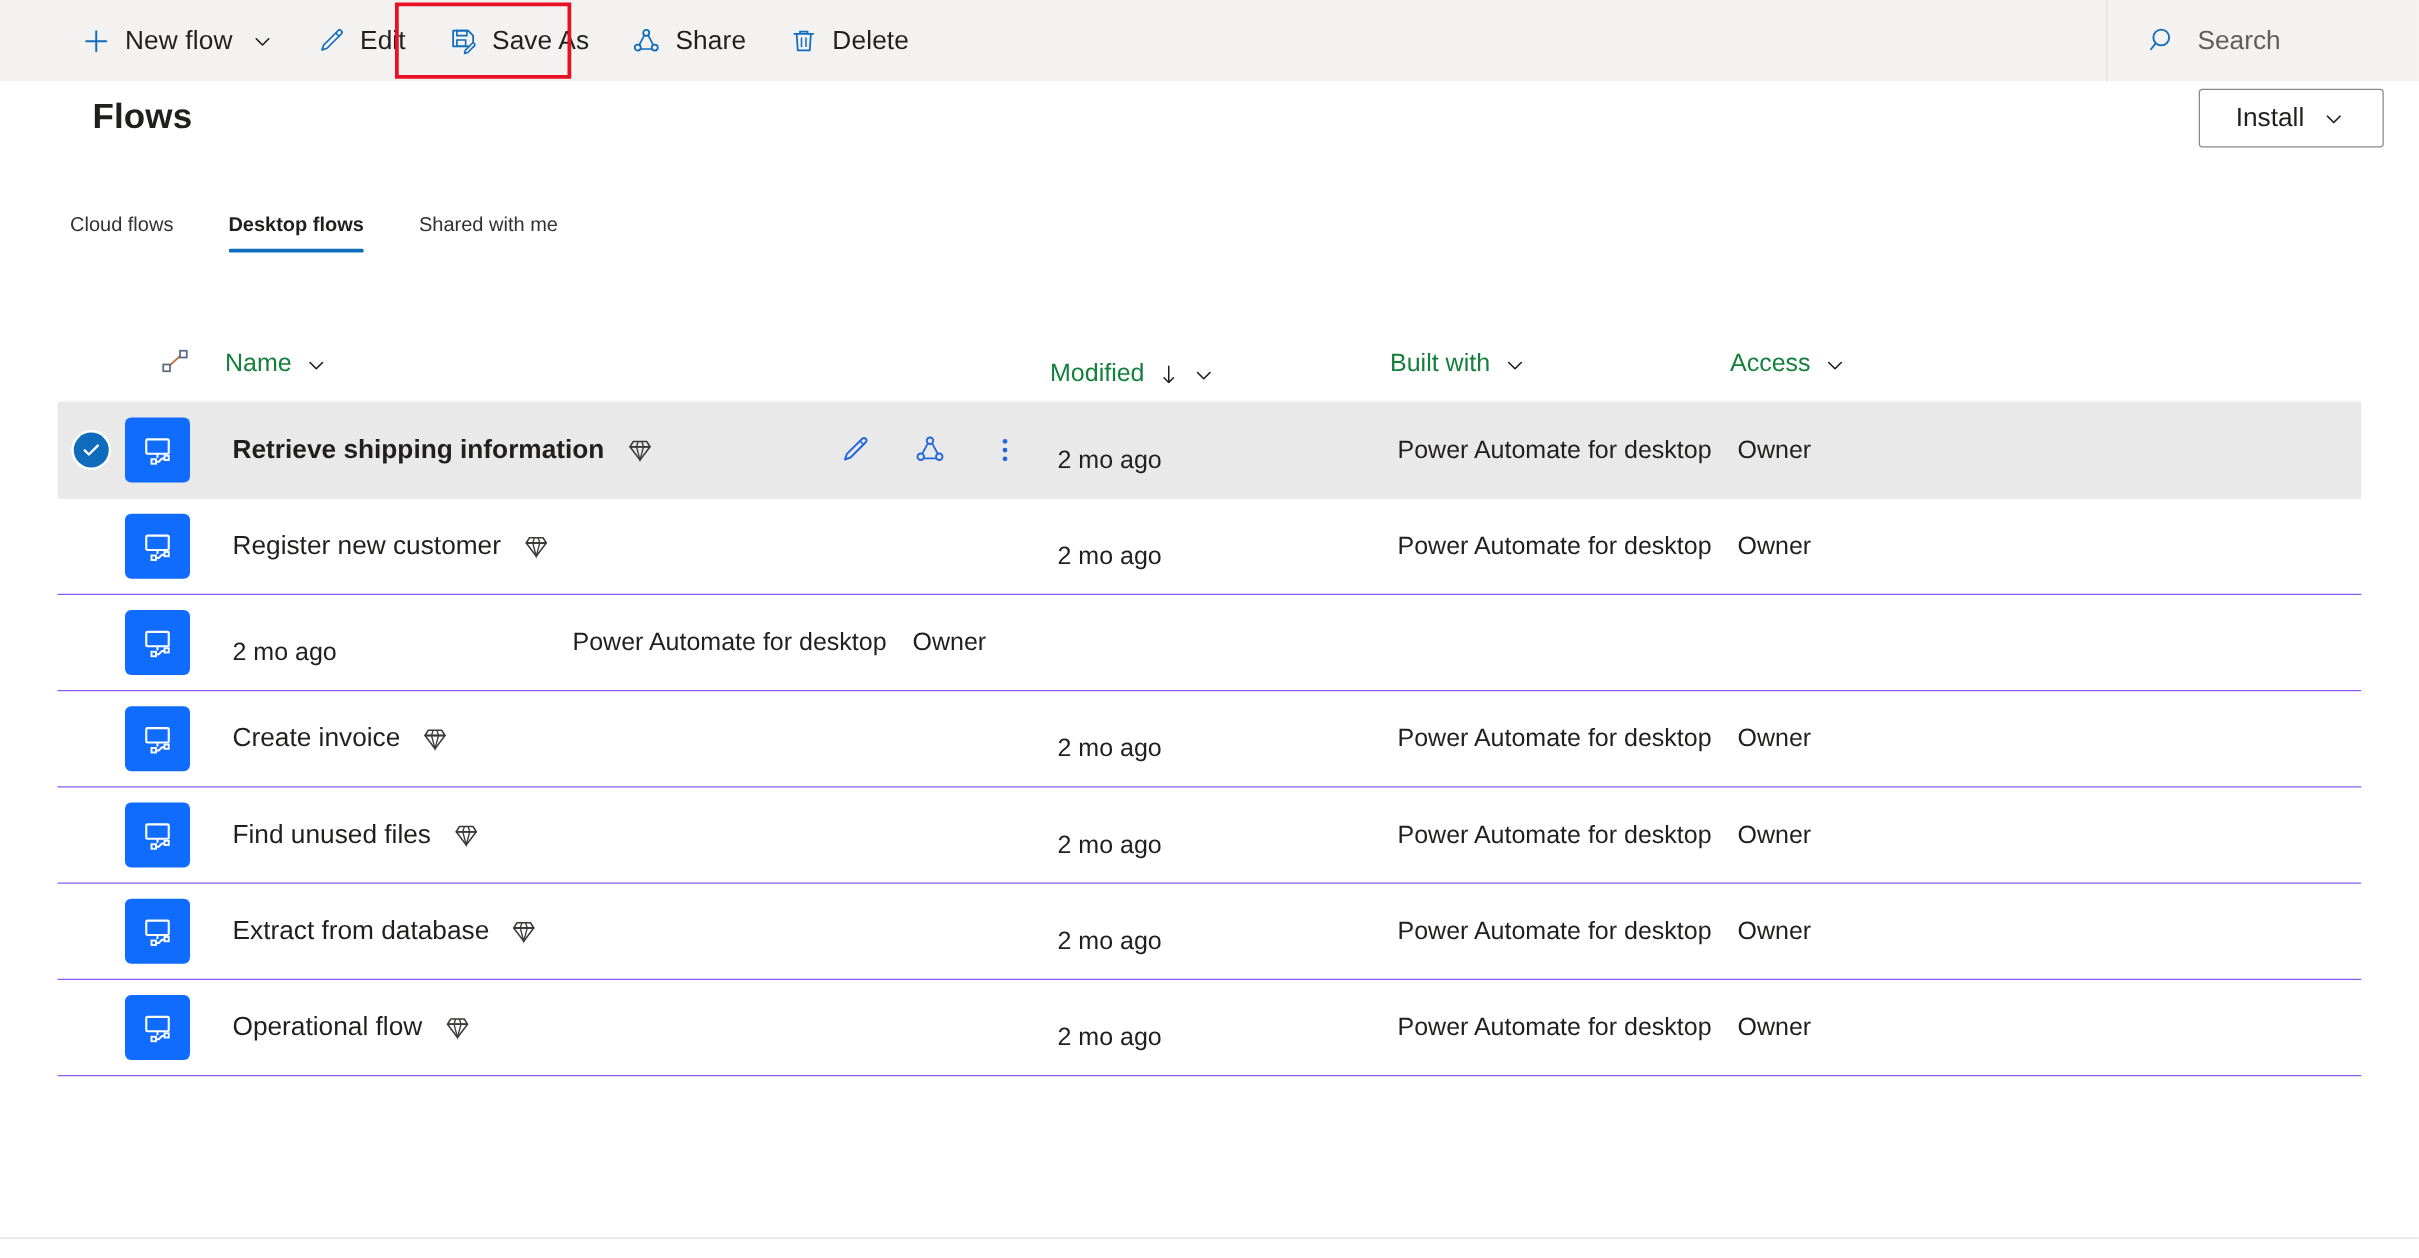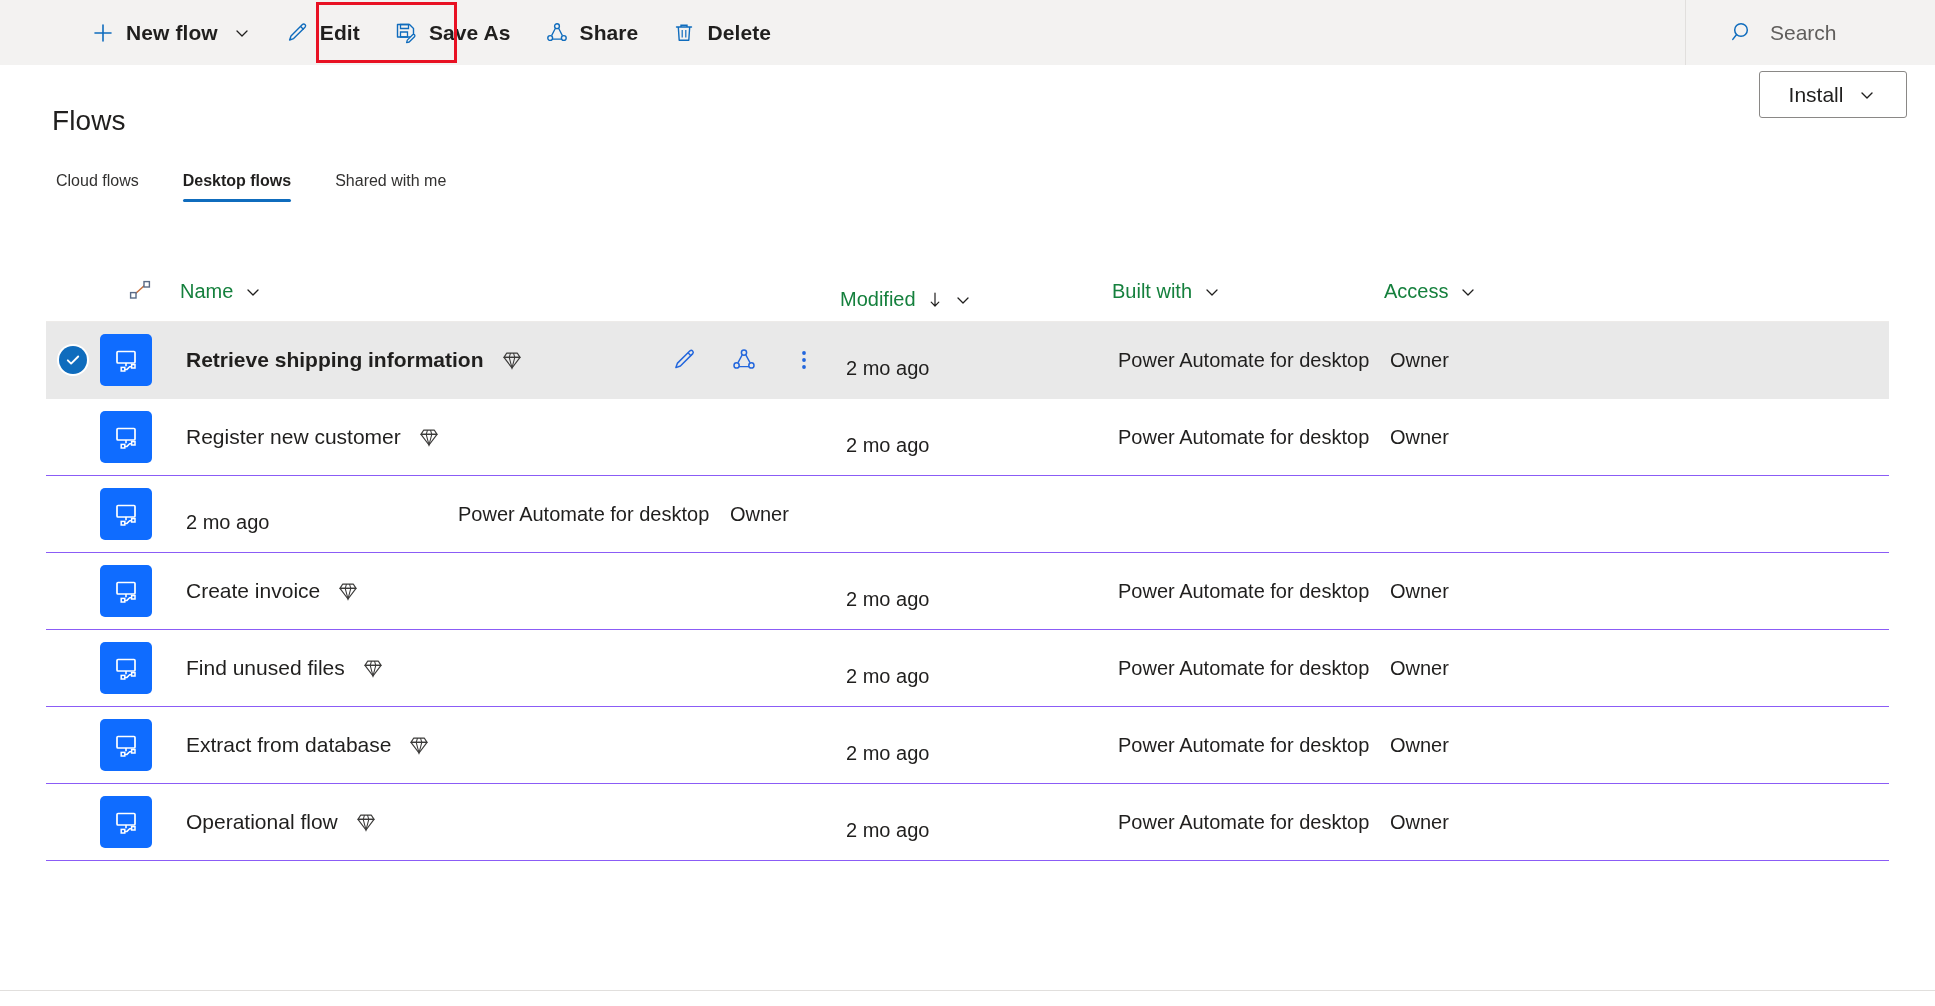--- a/index.html
+++ b/index.html
@@ -11,21 +11,21 @@
     overflow: hidden;
   }
 
   
   .commandbar {
     position: absolute; top: 0; left: 0;
     width: 1935px; height: 65px;
     background: #f3f2f1;
     display: flex; align-items: center;
   }
-  .cmd-left { display: flex; align-items: center; padding-left: 74px; height: 100%; font-weight: bold; }
+  .cmd-left { display: flex; align-items: center; padding-left: 48px; height: 100%; }
   .cmd-btn {
     display: flex; align-items: center; gap: 11px;
     height: 100%; padding: 0 17px;
     cursor: pointer; position: relative;
     white-space: nowrap;
   }
   .cmd-btn .lbl { font-size: 21px; color: #201f1e; letter-spacing: .1px; }
   .cmd-btn .ico { display: flex; align-items: center; justify-content: center; width: 24px; height: 24px; color: #0f6cbd; }
   .cmd-btn .chev { display: flex; align-items: center; margin-left: 4px; color: #201f1e; }
 
@@ -33,33 +33,33 @@
     position: absolute; left: 316px; top: 2px;
     width: 141px; height: 61px;
     border: 3px solid #e81123;
     pointer-events: none; z-index: 5;
   }
 
   .cmd-right {
     margin-left: auto; height: 100%;
     display: flex; align-items: center;
     border-left: 1px solid #e1dfdd;
-    padding: 0 0 0 44px; width: 250px;
+    padding: 0 0 0 32px; width: 250px;
   }
   .search-box { display: flex; align-items: center; gap: 14px; cursor: text; width: 100%; }
   .search-box .ico { color: #0f6cbd; display: flex; }
   .search-box .ph { font-size: 21px; color: #605e5c; }
 
   
   .page-head {
     position: absolute; top: 65px; left: 0; width: 1935px; height: 62px;
   }
   .page-title {
-    position: absolute; left: 52px; top: 12px;
-    font-size: 28px; font-weight: 400; color: #201f1e; letter-spacing: .1px; margin-top: 28px;
+    position: absolute; left: 74px; top: 12px;
+    font-size: 28px; font-weight: 700; color: #201f1e; letter-spacing: .1px;
   }
   .install-btn {
     position: absolute; right: 28px; top: 6px;
     width: 148px; height: 47px;
     border: 1px solid #8a8886; background: #ffffff;
     border-radius: 3px;
     display: flex; align-items: center; justify-content: center; gap: 14px;
     cursor: pointer;
   }
   .install-btn .lbl { font-size: 21px; color: #201f1e; }

